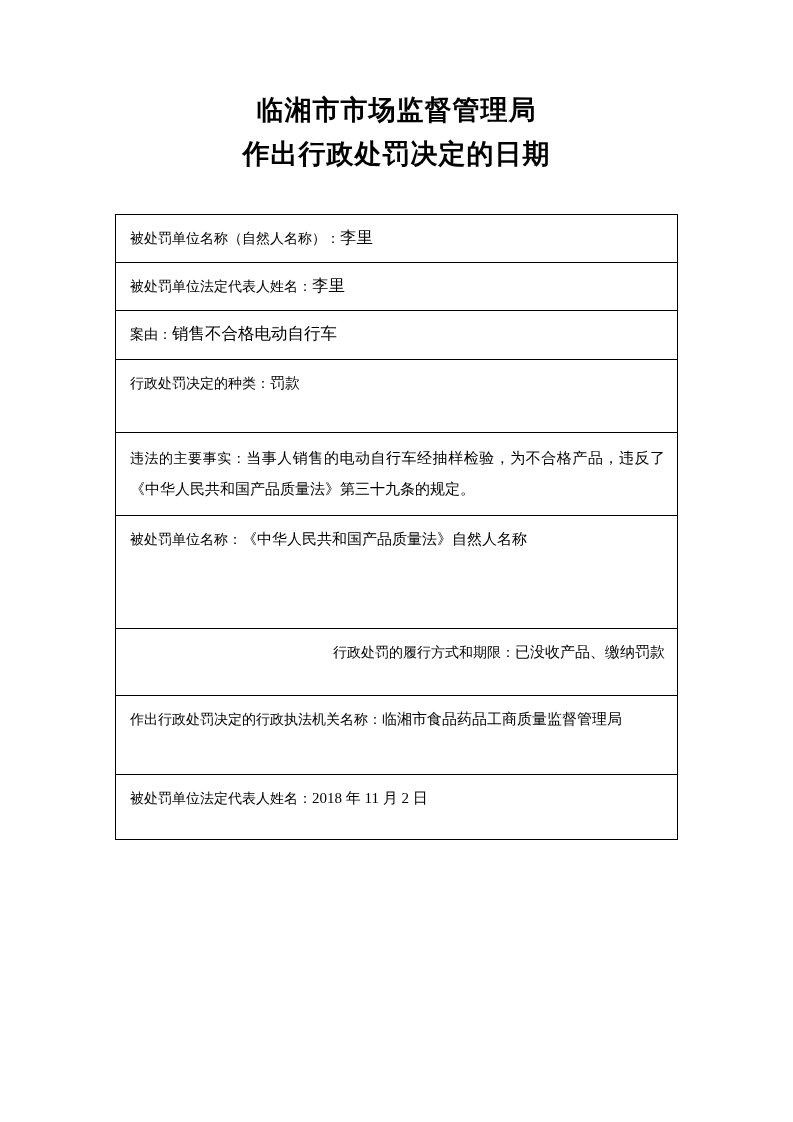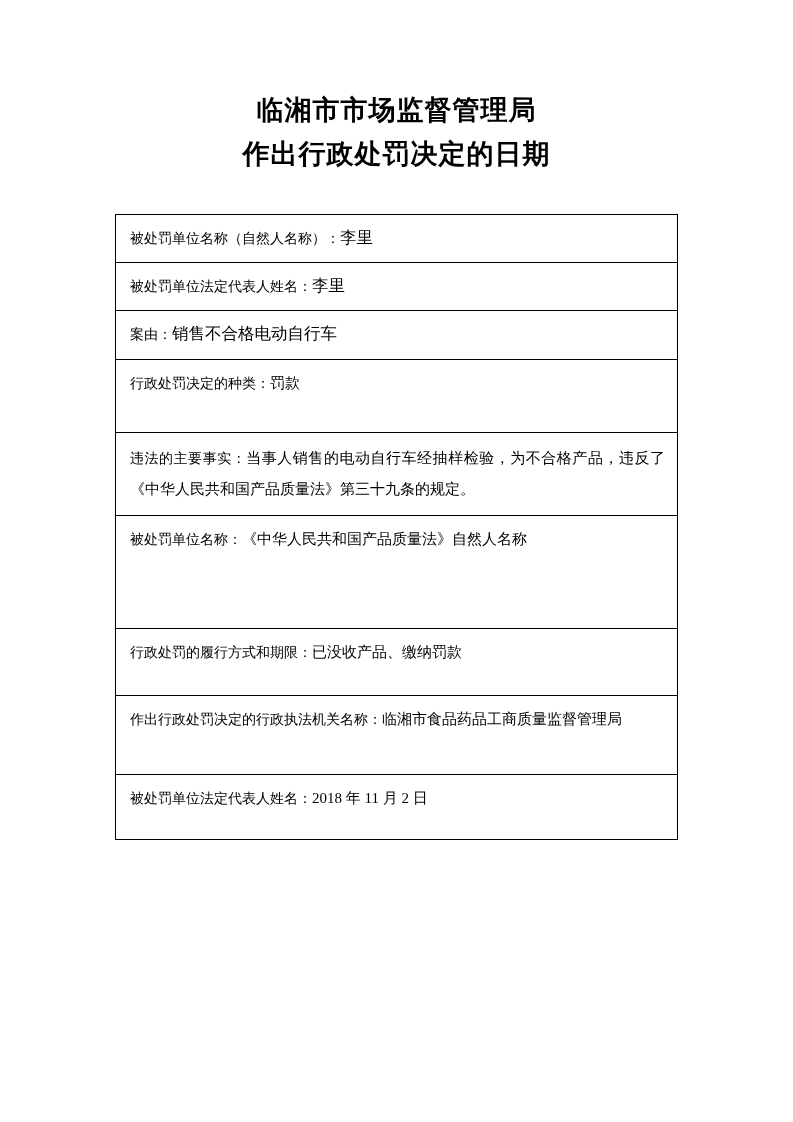--- a/index.html
+++ b/index.html
@@ -50,21 +50,21 @@
     font-size: 14.5px;
     line-height: 26px;
     font-family: "Liberation Serif", "DejaVu Serif", serif;
   }
   td.r1 { height: 26px; }
   td.r2 { height: 26px; }
   td.r3 { height: 28px; }
   td.r4 { height: 62px; }
   td.r5 { height: 52px; }
   td.r6 { height: 92px; }
-  td.r7 { height: 46px; }
+  td.r7 { height: 46px; text-align: right; }
   td.r8 { height: 58px; }
   td.r9 { height: 44px; }
 
   .lbl {
     font-size: 14px;
   }
   .val-lg {
     font-size: 16.5px;
   }
   .val-md {

